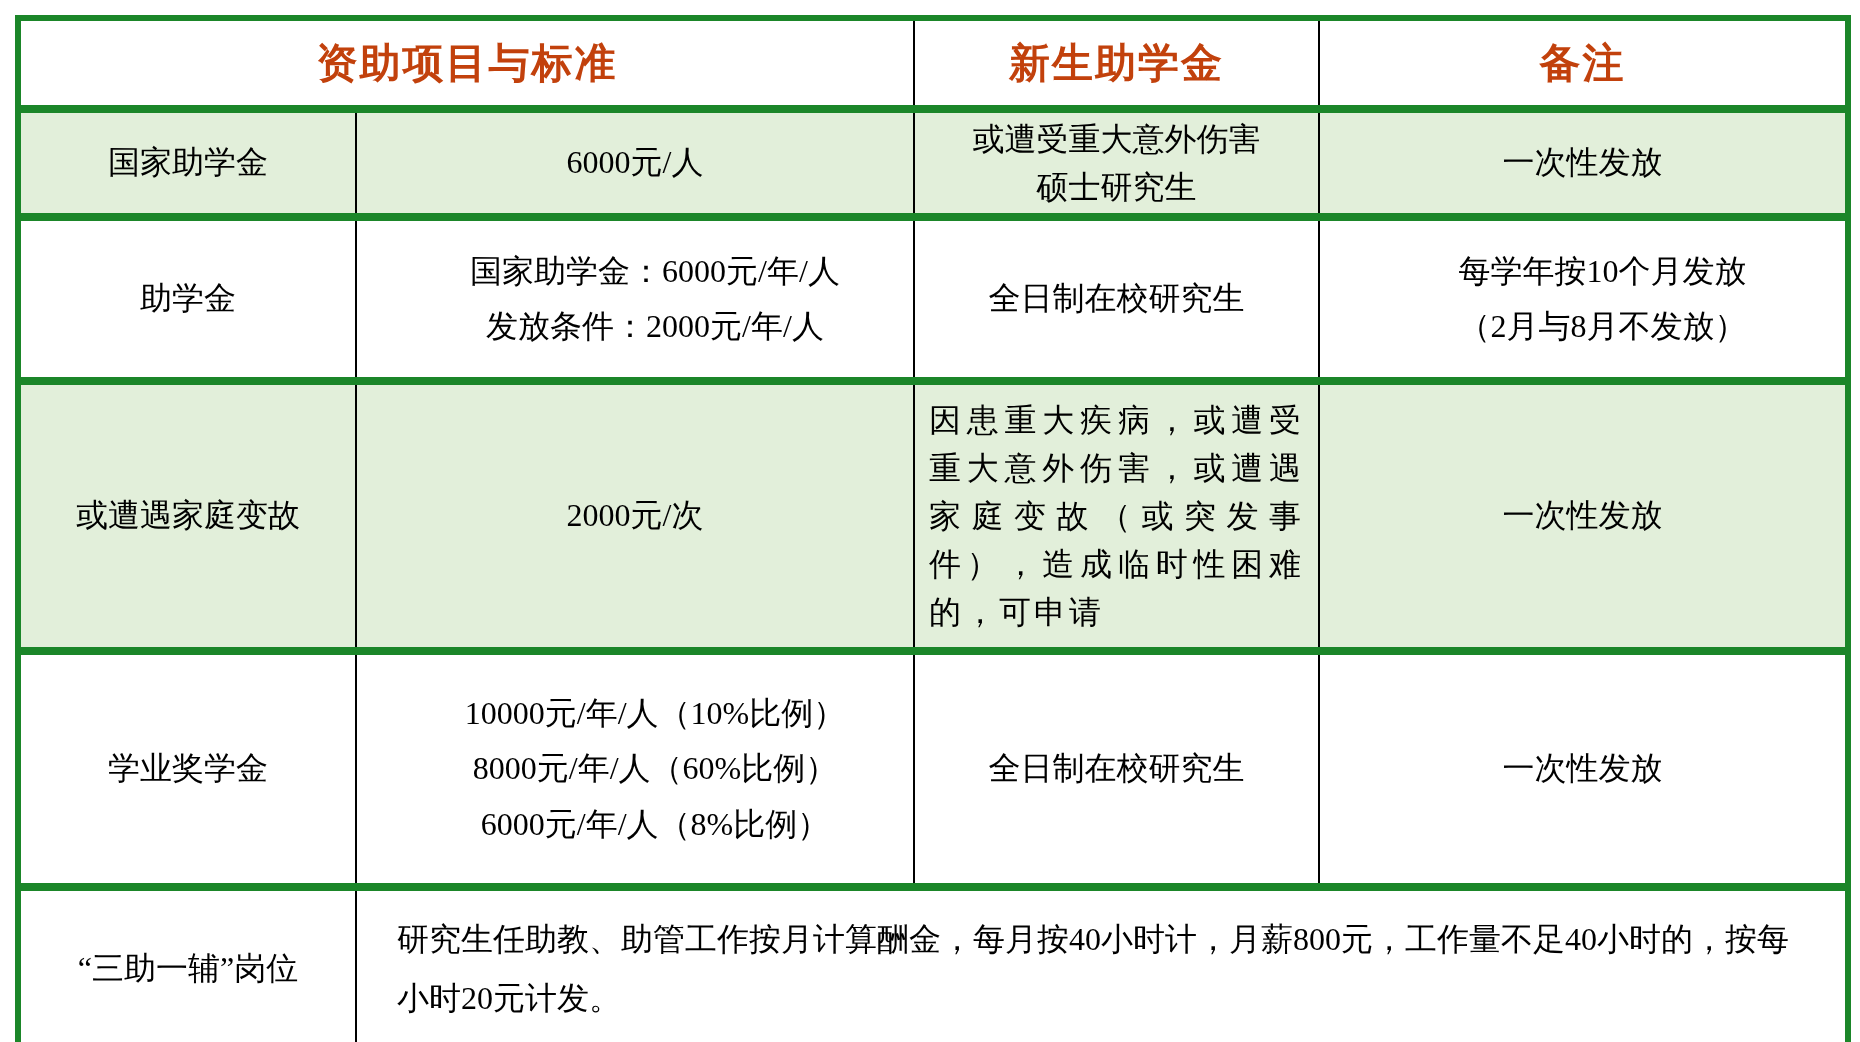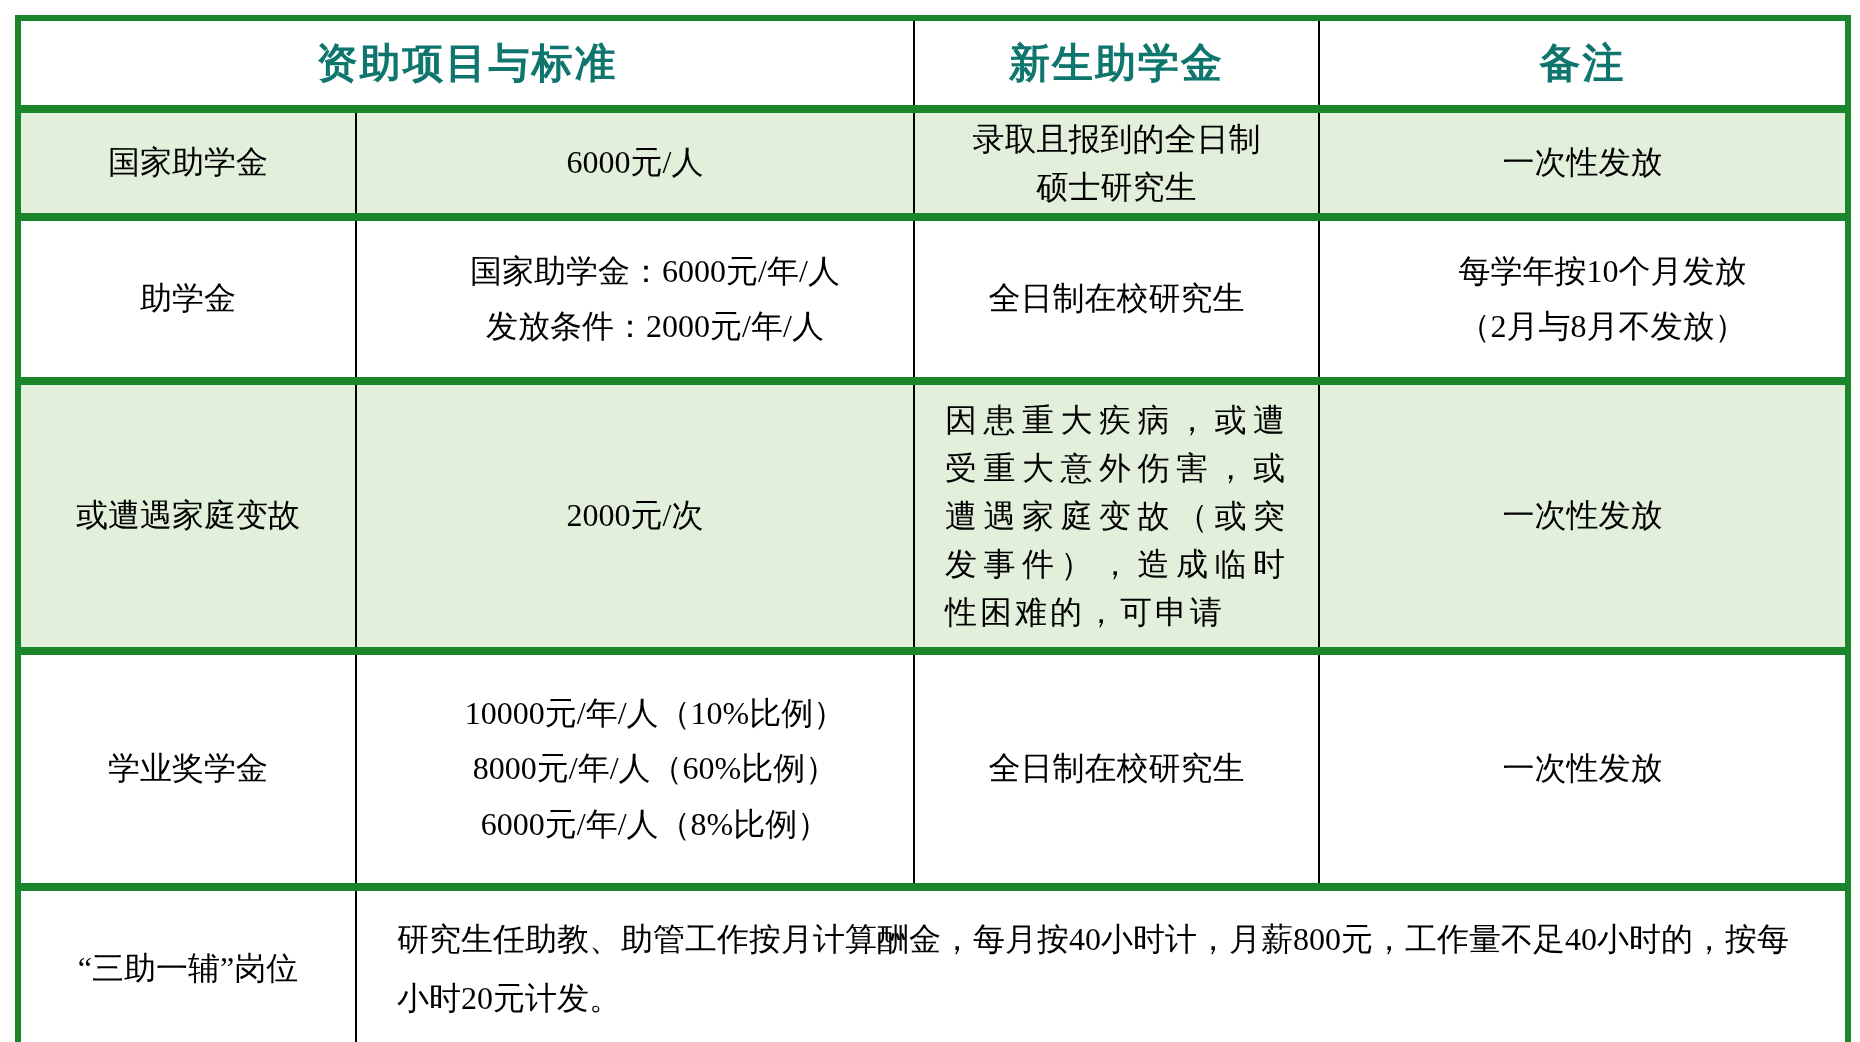--- a/index.html
+++ b/index.html
@@ -31,21 +31,21 @@
     border: 2px solid #000000;
     border-top: 8px solid #1b8629;
     border-bottom: none;
     vertical-align: middle;
     text-align: center;
     padding: 0;
     overflow: hidden;
   }
   th {
     border-top: none;
-    color: #0f766e;
+    color: #c2410c;
     font-weight: bold;
     font-size: 41px;
     height: 84px;
     letter-spacing: 2px;
   }
   td {
     font-size: 32px;
     color: #000000;
     line-height: 1.55;
   }
@@ -56,21 +56,21 @@
   .h-r3 td { height: 246px; }
   .h-r4 td { height: 228px; margin-left: 6px; }
   .h-r5 td { height: 156px; }
 
   .lines div { line-height: 1.72; padding-left: 40px; }
   .cond-two-lines div { line-height: 1.5; }
 
   td.justify-cell {
     text-align: justify;
     text-justify: inter-character;
-    padding: 8px 30px;
+    padding: 8px 14px;
     line-height: 1.5;
     letter-spacing: 3px;
   }
   td.desc-cell {
     text-align: left;
     padding: 0 42px 0 40px;
     line-height: 1.85;
   }
 </style>
 </head>
@@ -90,21 +90,21 @@
       <th colspan="2">资助项目与标准</th>
       <th>新生助学金</th>
       <th>备注</th>
     </tr>
 
     <tr class="fill-green h-r1">
       <td>国家助学金</td>
       <td>6000元/人</td>
       <td>
         <div class="cond-two-lines">
-          <div>录取且报到的全日制</div>
+          <div>或遭受重大意外伤害</div>
           <div>硕士研究生</div>
         </div>
       </td>
       <td>一次性发放</td>
     </tr>
 
     <tr class="h-r2">
       <td>助学金</td>
       <td>
         <div class="lines">

